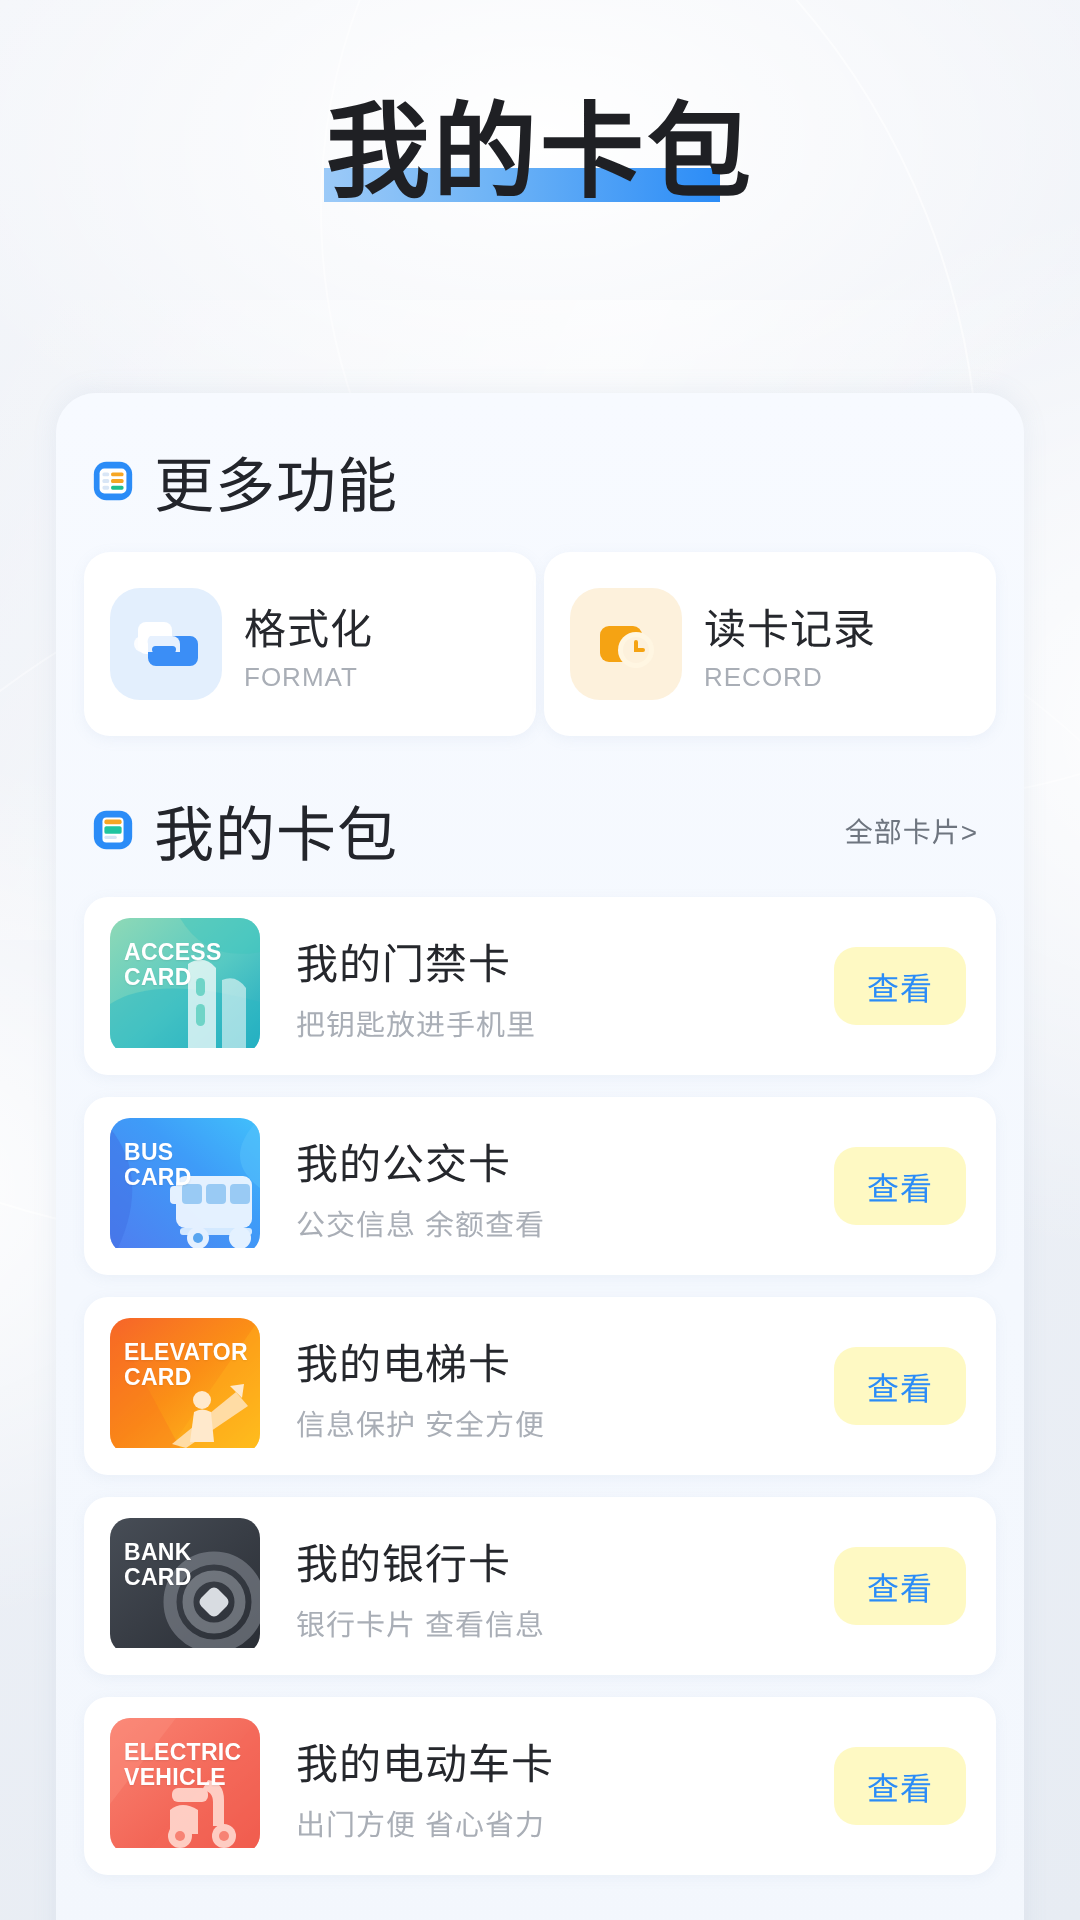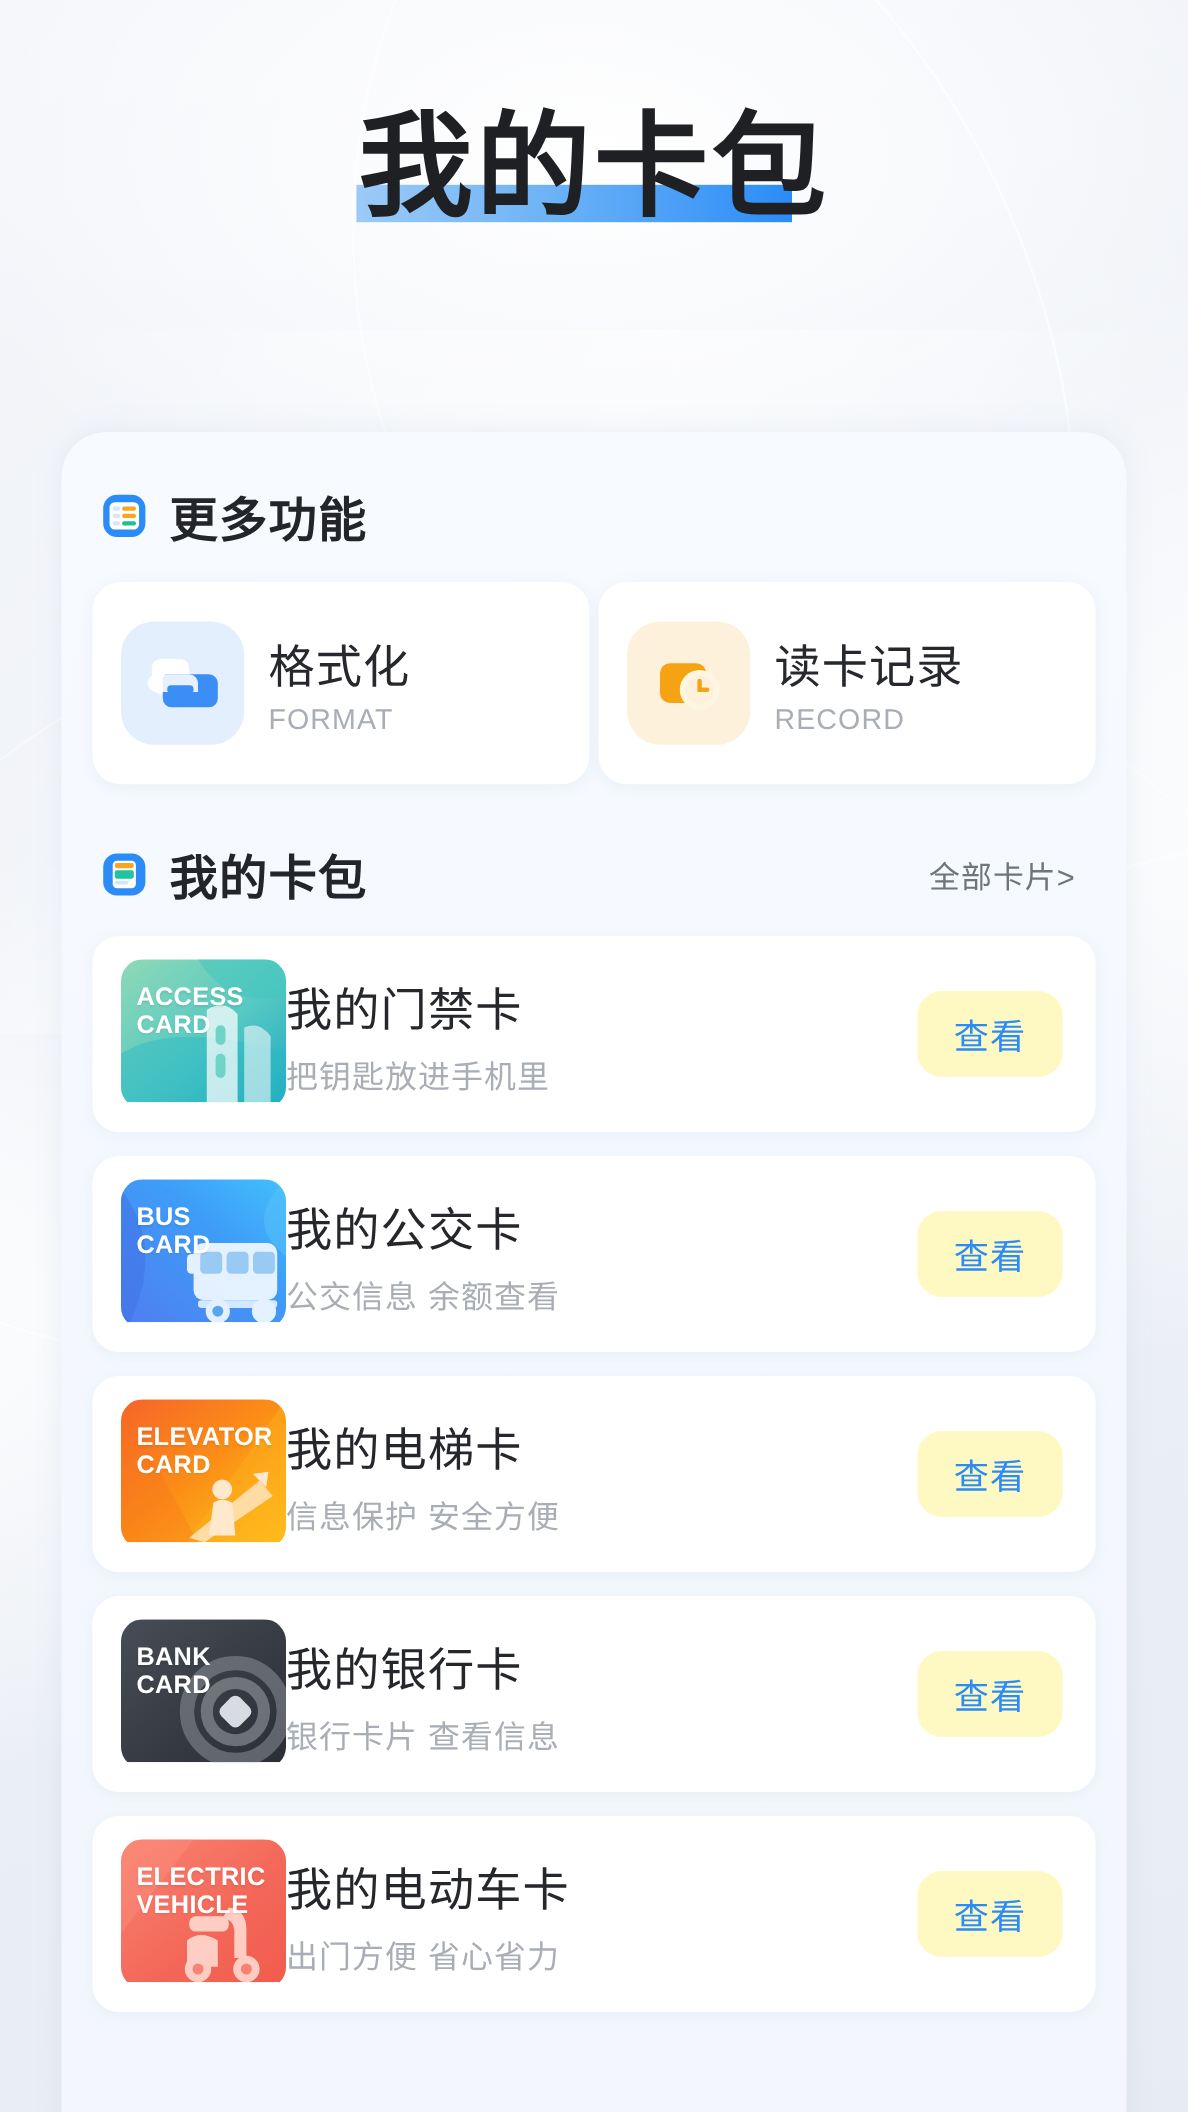--- a/index.html
+++ b/index.html
@@ -97,22 +97,22 @@
   
   .section-head {
     display: flex;
     align-items: center;
     gap: 18px;
     padding: 10px 6px 0 6px;
   }
   .section-head.with-link { justify-content: space-between; }
   .sh-left { display: flex; align-items: center; gap: 18px; }
   .section-title {
-    font-size: 44px;
-    font-weight: 700;
+    font-size: 60px;
+    font-weight: 400;
     color: #23252b;
     letter-spacing: 1px;
   }
   .all-cards-link {
     font-size: 28px;
     color: #6e757f;
     padding-right: 12px;
     letter-spacing: 1px;
   }
 
@@ -186,20 +186,21 @@
     color: #ffffff;
     letter-spacing: 0.3px;
     white-space: pre-line;
     z-index: 3;
     text-shadow: 0 1px 2px rgba(0,0,0,0.08);
   }
   .thumb-art { position: absolute; inset: 0; z-index: 2; }
 
   .card-text {
     flex: 1 1 auto;
+    padding-left: 36px;
     display: flex;
     flex-direction: column;
     gap: 10px;
   }
   .card-name {
     font-size: 42px;
     font-weight: 500;
     color: #25272c;
     letter-spacing: 1px;
   }

